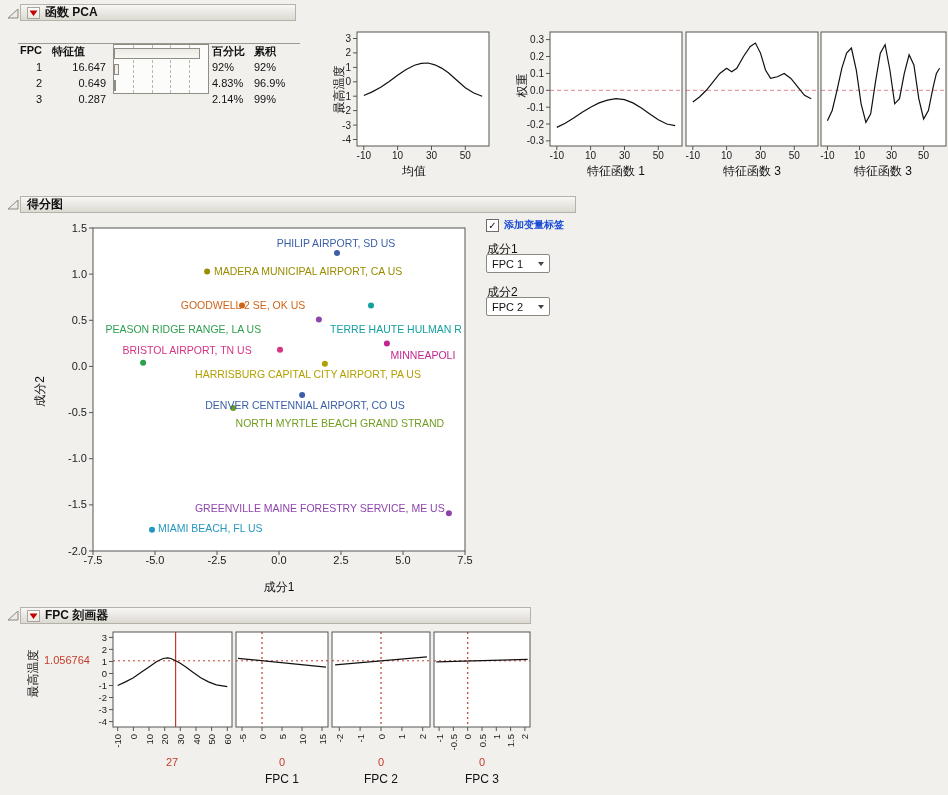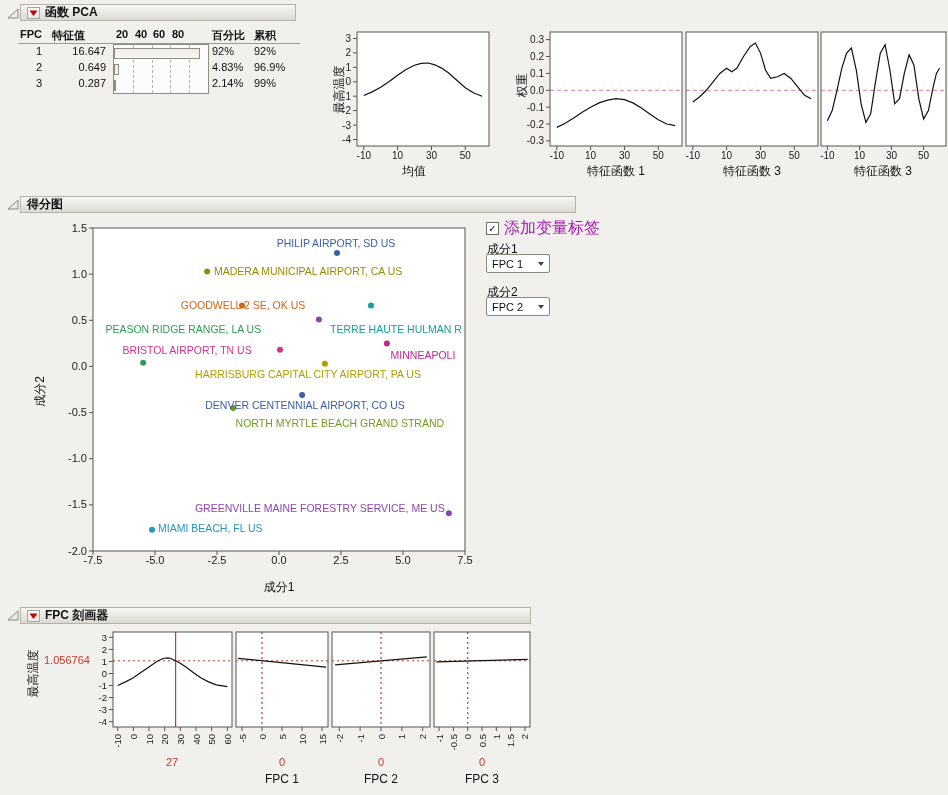--- a/index.html
+++ b/index.html
@@ -5,35 +5,35 @@
   html,body{margin:0;padding:0;font-family:"Liberation Sans",sans-serif;}
   #app{position:relative;width:948px;height:795px;background:#f1f0ed;overflow:hidden;padding-left:9px;}
   #app > *{position:absolute;}
   .disc{display:block;}
   .hdr{height:17px;background:linear-gradient(#f8f7f4,#dcd9d2);border:1px solid #b5b2a9;box-sizing:border-box;display:flex;align-items:center;gap:5px;padding:0 6px;}
   .hdr .title{font-size:12px;font-weight:bold;color:#111;white-space:nowrap;}
   .redtri{width:13px;height:12px;background:linear-gradient(#ffffff,#e9e7e1);border:1px solid #a8a59c;display:flex;align-items:center;justify-content:center;box-sizing:border-box;}
   .axlbl{font-size:12px;color:#111;text-align:center;}
   .rot{transform:rotate(-90deg);}
   .tbl{font-size:11px;color:#111;}
-  .tbl span{position:absolute;white-space:nowrap;}
+  .tbl span{position:absolute;white-space:nowrap;margin-top:16px;}
   .th{font-weight:bold;}
   .underline{position:absolute;border-top:1px solid #9c9a92;}
   .barbox{position:absolute;border:1px solid #8f8d85;background:#fcfcfa;}
   .barbox .grid{position:absolute;top:0;height:100%;border-left:1px dashed #b8b6ae;width:0;}
   .barbox .bar{position:absolute;left:0;height:11px;background:linear-gradient(#eceae4,#f8f7f3);border:1px solid #8f8d85;box-sizing:border-box;}
   svg{display:block;}
   svg text{font-family:"Liberation Sans",sans-serif;}
   .ticks10 .tick{font-size:10px;fill:#1a1a1a;}
   .ticks11 .tick{font-size:11px;fill:#1a1a1a;}
   .ticks9 .tick{font-size:9.5px;fill:#1a1a1a;}
   .ptlabel{font-size:10.5px;}
   .cbrow{display:flex;align-items:center;gap:5px;}
   .cb{width:13px;height:13px;background:#fff;border:1px solid #6e6c64;box-sizing:border-box;font-size:10px;line-height:11px;text-align:center;color:#111;}
-  .cblbl{font-size:16px;color:#a21caf;}
+  .cblbl{font-size:10px;color:#1d4ed8;font-weight:bold;}
   .dd{width:64px;height:19px;background:#fff;border:1px solid #8a887f;border-radius:2px;font-size:11px;color:#111;display:flex;align-items:center;padding:0 5px;box-sizing:border-box;}
   .ddarrow{margin-left:auto;width:0;height:0;border-left:3.5px solid transparent;border-right:3.5px solid transparent;border-top:4.5px solid #444;}
   .redval{font-size:11px;color:#c43b2a;text-align:center;}
   .profcell-label{font-size:12px;color:#111;text-align:center;}
 </style>
 </head>
 <body>
 
 <div id="app" style="background: rgb(241, 240, 237);">
 

